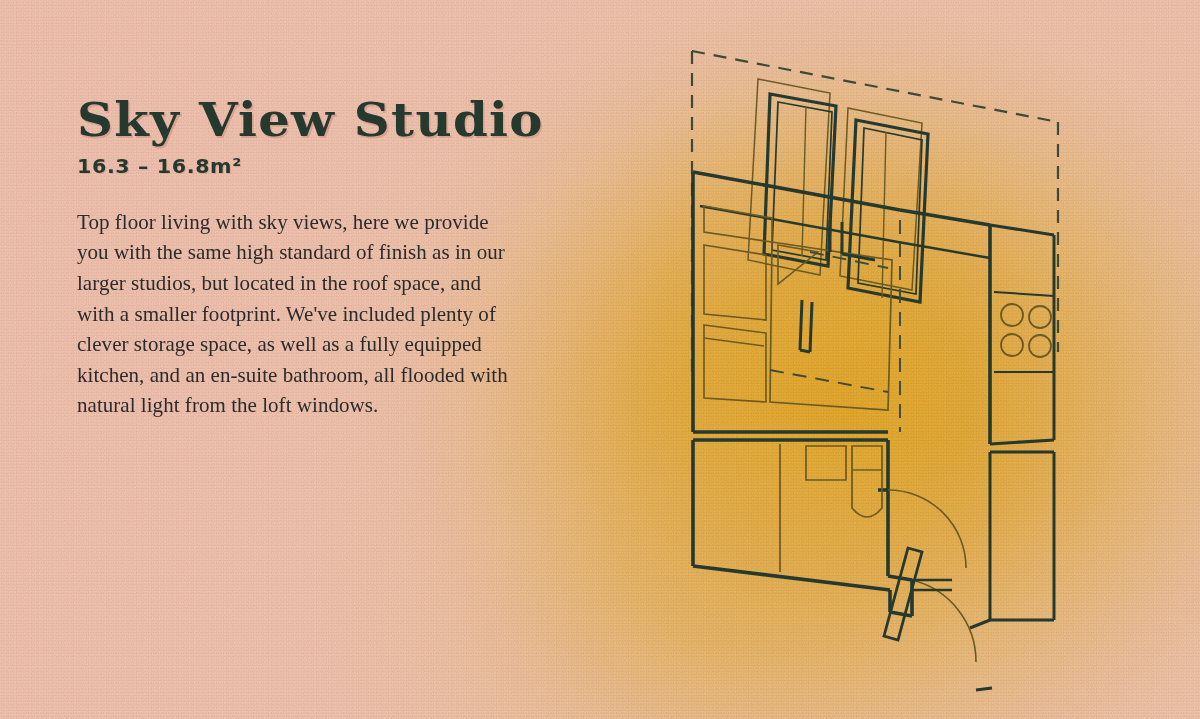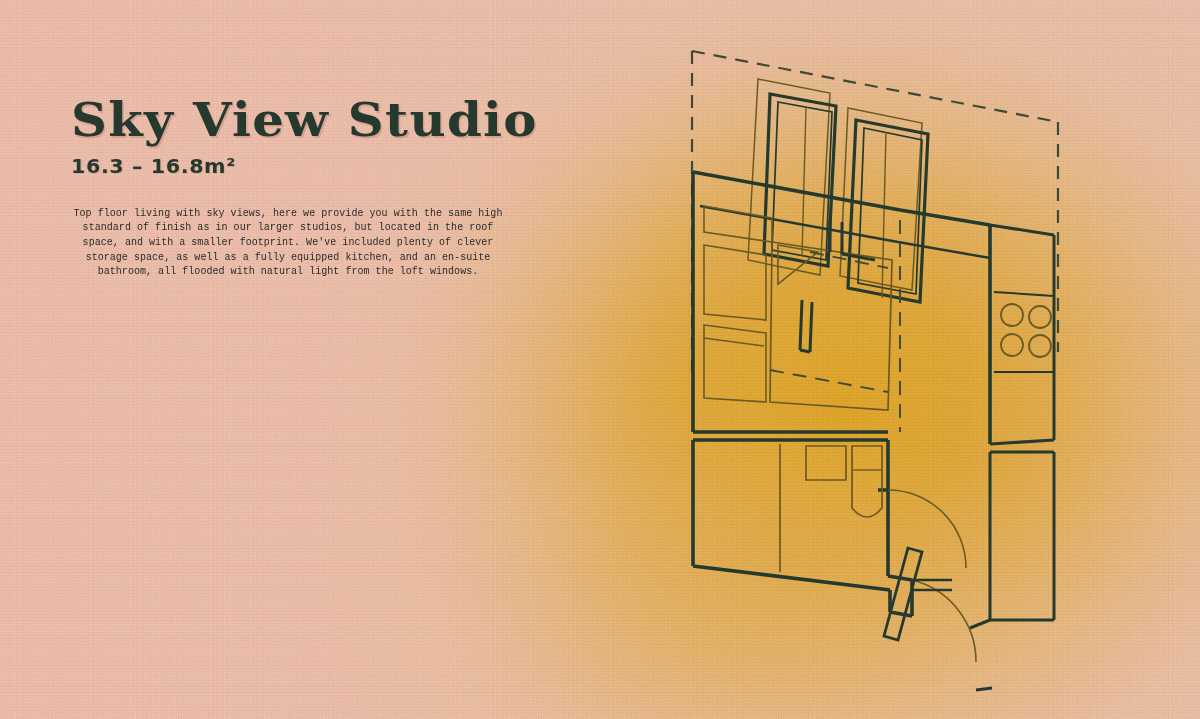--- a/index.html
+++ b/index.html
@@ -103,21 +103,21 @@
     background-image:
       repeating-radial-gradient(circle at 55% 11%, rgba(255,255,255,0.10) 0 1px, rgba(0,0,0,0.05) 1px 2px),
       repeating-radial-gradient(circle at 23% 67%, rgba(0,0,0,0.06) 0 1px, rgba(255,255,255,0.08) 1px 2px);
     background-size: 3px 3px, 5px 5px;
     pointer-events: none;
   }
 
   
   .text-panel {
     position: absolute;
-    left: 71px;
+    left: 77px;
     top: 96px;
     width: 452px;
   }
 
   .studio-title {
     font-family: "DejaVu Serif", "Liberation Serif", serif;
     font-size: 47px;
     line-height: 1.04;
     font-weight: 700;
     letter-spacing: 1.2px;
@@ -135,28 +135,27 @@
     font-weight: 700;
     letter-spacing: 0.6px;
     color: #25392f;
     margin-top: 9px;
     transform: scaleX(1.03);
     transform-origin: left center;
     text-shadow: 1px 1px 0 rgba(190,120,105,0.30);
   }
 
   .studio-desc {
-    font-family: Liberation Mono, monospace;
-    font-size: 10px;
+    font-family: Liberation Serif, serif;
+    font-size: 21px;
     line-height: 1.455;
     color: #2b2b2b;
     margin-top: 29px;
     width: 434px;
     letter-spacing: 0.04px;
-    text-align: center;
   }
 
   
   .floorplan {
     position: absolute;
     left: 660px;
     top: 20px;
     width: 430px;
     height: 690px;
   }

